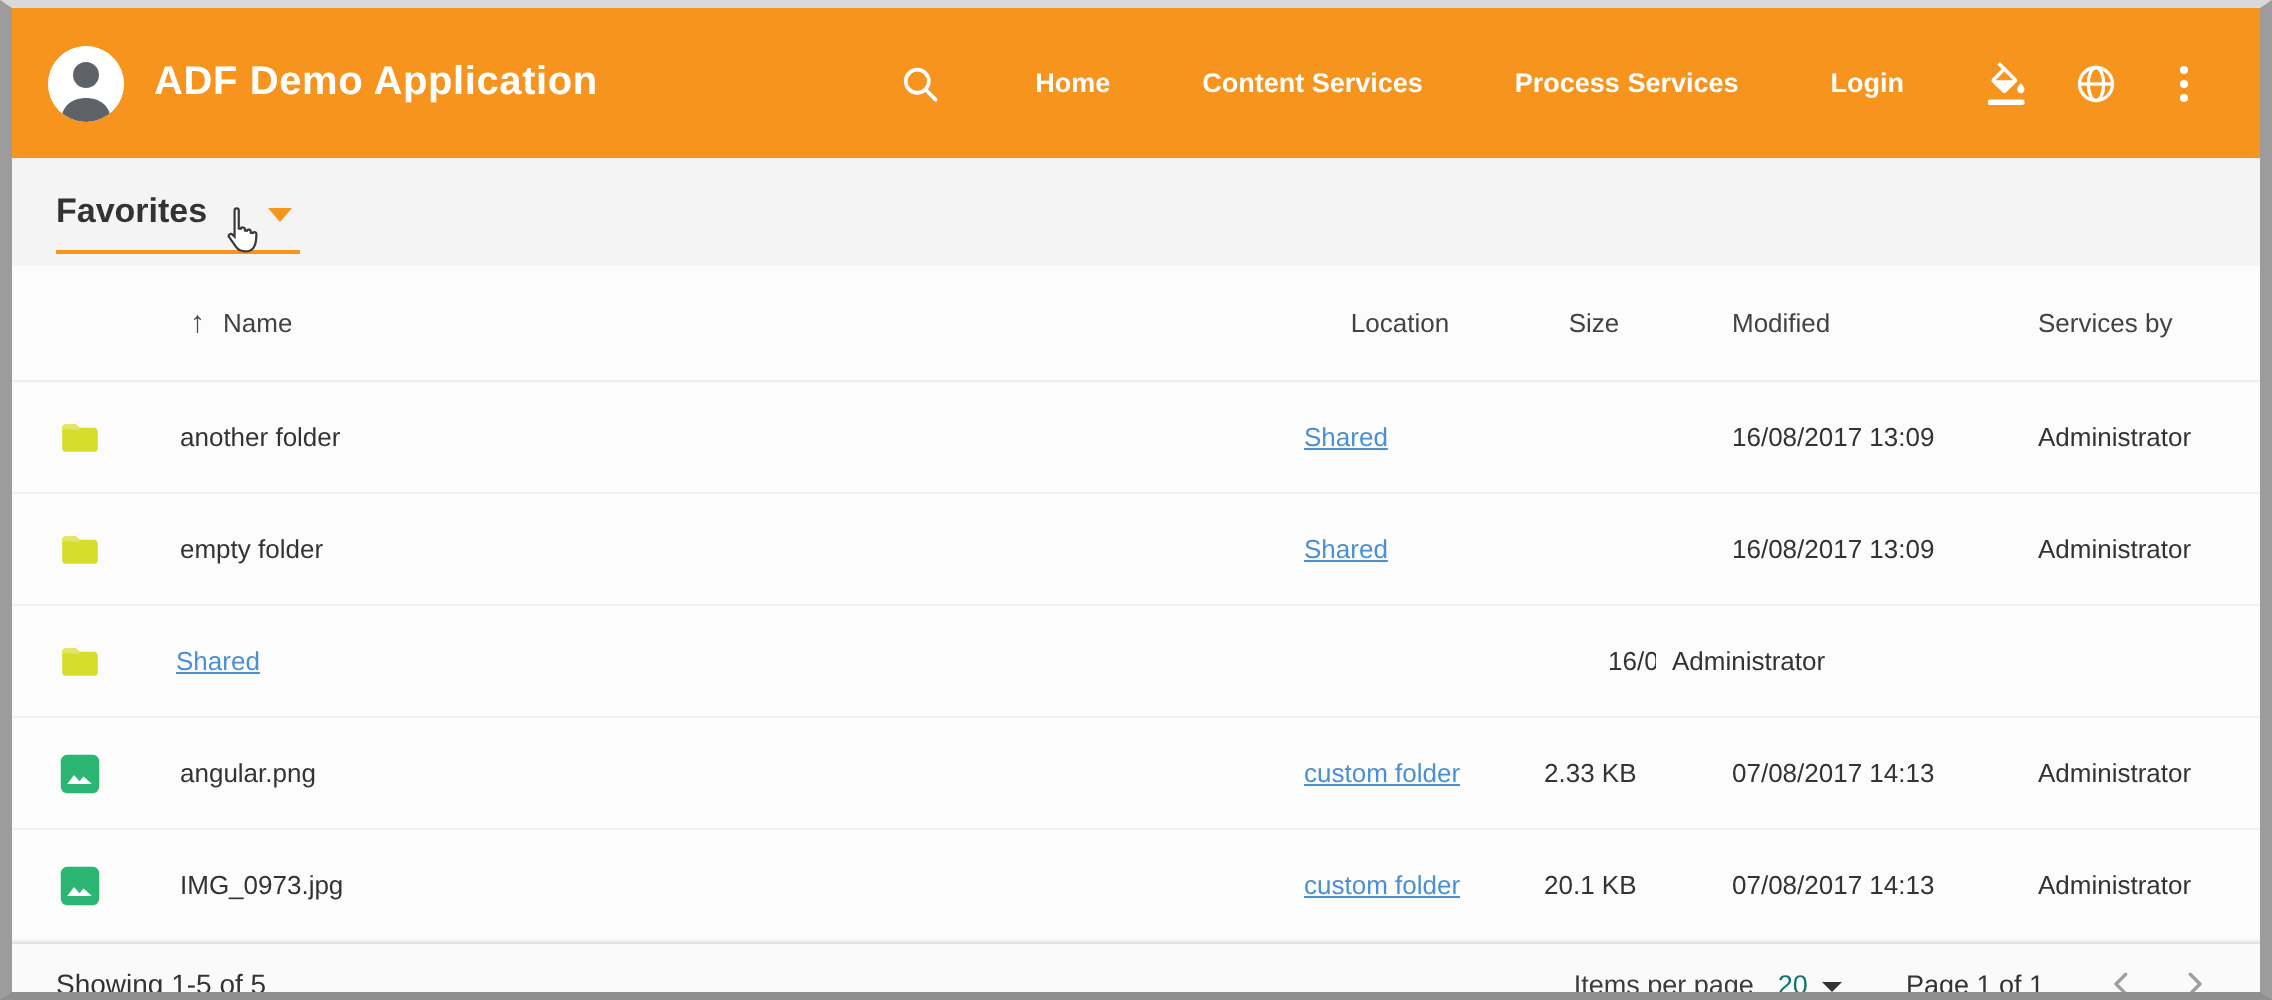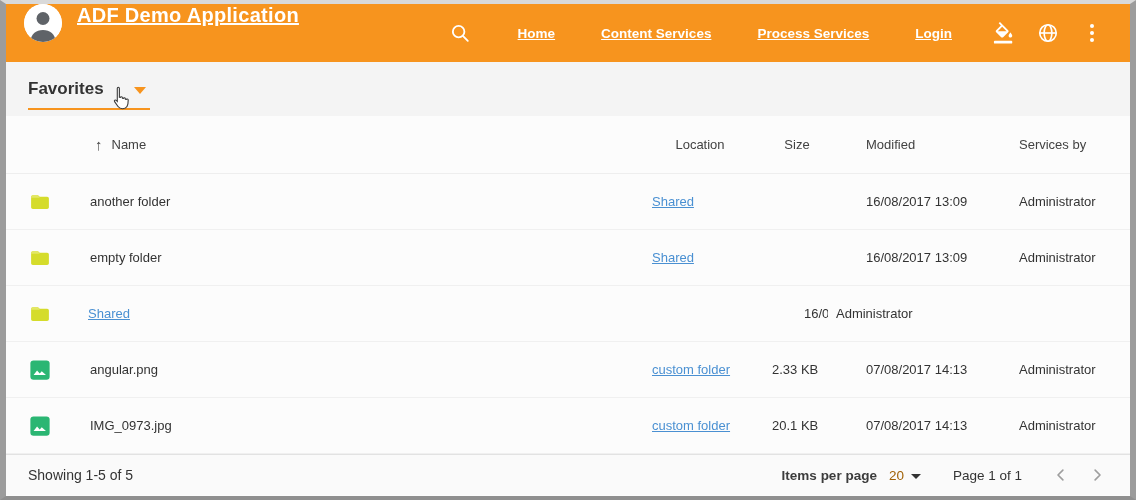--- a/index.html
+++ b/index.html
@@ -16,23 +16,23 @@
     background:#bdbdbd;
   }
   .window{
     position:absolute;inset:0;
     border-left:6px solid #9c9c9c;border-right:6px solid #9c9c9c;
     border-top:4px solid #d9d9d9;border-bottom:4px solid #8f8f8f;
     background:#fcfcfc;overflow:hidden;
   }
   
   .topbar{
-    height:58px;background:var(--accent);
-    display:flex;
-    padding:0 26px 0 18px;color:#fff;text-decoration:underline;
+    height:75px;background:var(--accent);
+    display:flex;align-items:center;
+    padding:0 26px 0 18px;color:#fff;
   }
   .avatar{
     width:38px;height:38px;border-radius:50%;background:#fff;
     overflow:hidden;flex:none;display:flex;align-items:flex-end;justify-content:center;
   }
   .app-title{
     margin-left:15px;font-size:20px;font-weight:700;letter-spacing:.3px;
     white-space:nowrap;
   }
   .topbar-right{
@@ -81,23 +81,23 @@
   .cell-modby{padding-left:8px;}
   a.link{color:var(--link);text-decoration:underline;cursor:pointer;}
   .row-icon{width:22px;height:22px;display:block;}
   
   .footer{
     height:41px;border-top:1px solid #e2e2e2;background:#fafafa;
     display:flex;align-items:center;padding:0 20px 0 22px;
   }
   .showing{font-size:14px;color:#333;text-align:right;}
   .footer-right{margin-left:auto;display:flex;align-items:center;}
-  .ipp-label{font-size:13.5px;color:#3c3c3c;font-weight:bold;}
+  .ipp-label{font-size:13.5px;color:#3c3c3c;}
   .ipp-select{display:flex;align-items:center;gap:7px;margin-left:12px;cursor:pointer;}
-  .ipp-value{font-size:13.5px;color:#a16207;}
+  .ipp-value{font-size:13.5px;color:#0f766e;}
   .sel-caret{
     width:0;height:0;border-left:5px solid transparent;border-right:5px solid transparent;
     border-top:5px solid #333;margin-top:2px;
   }
   .page-status{font-size:13.5px;color:#333;margin-left:32px;}
   .pager{display:flex;align-items:center;gap:10px;margin-left:26px;}
   .pager-btn{width:26px;height:26px;display:flex;align-items:center;justify-content:center;cursor:default;}
 </style>
 </head>
 <body>

